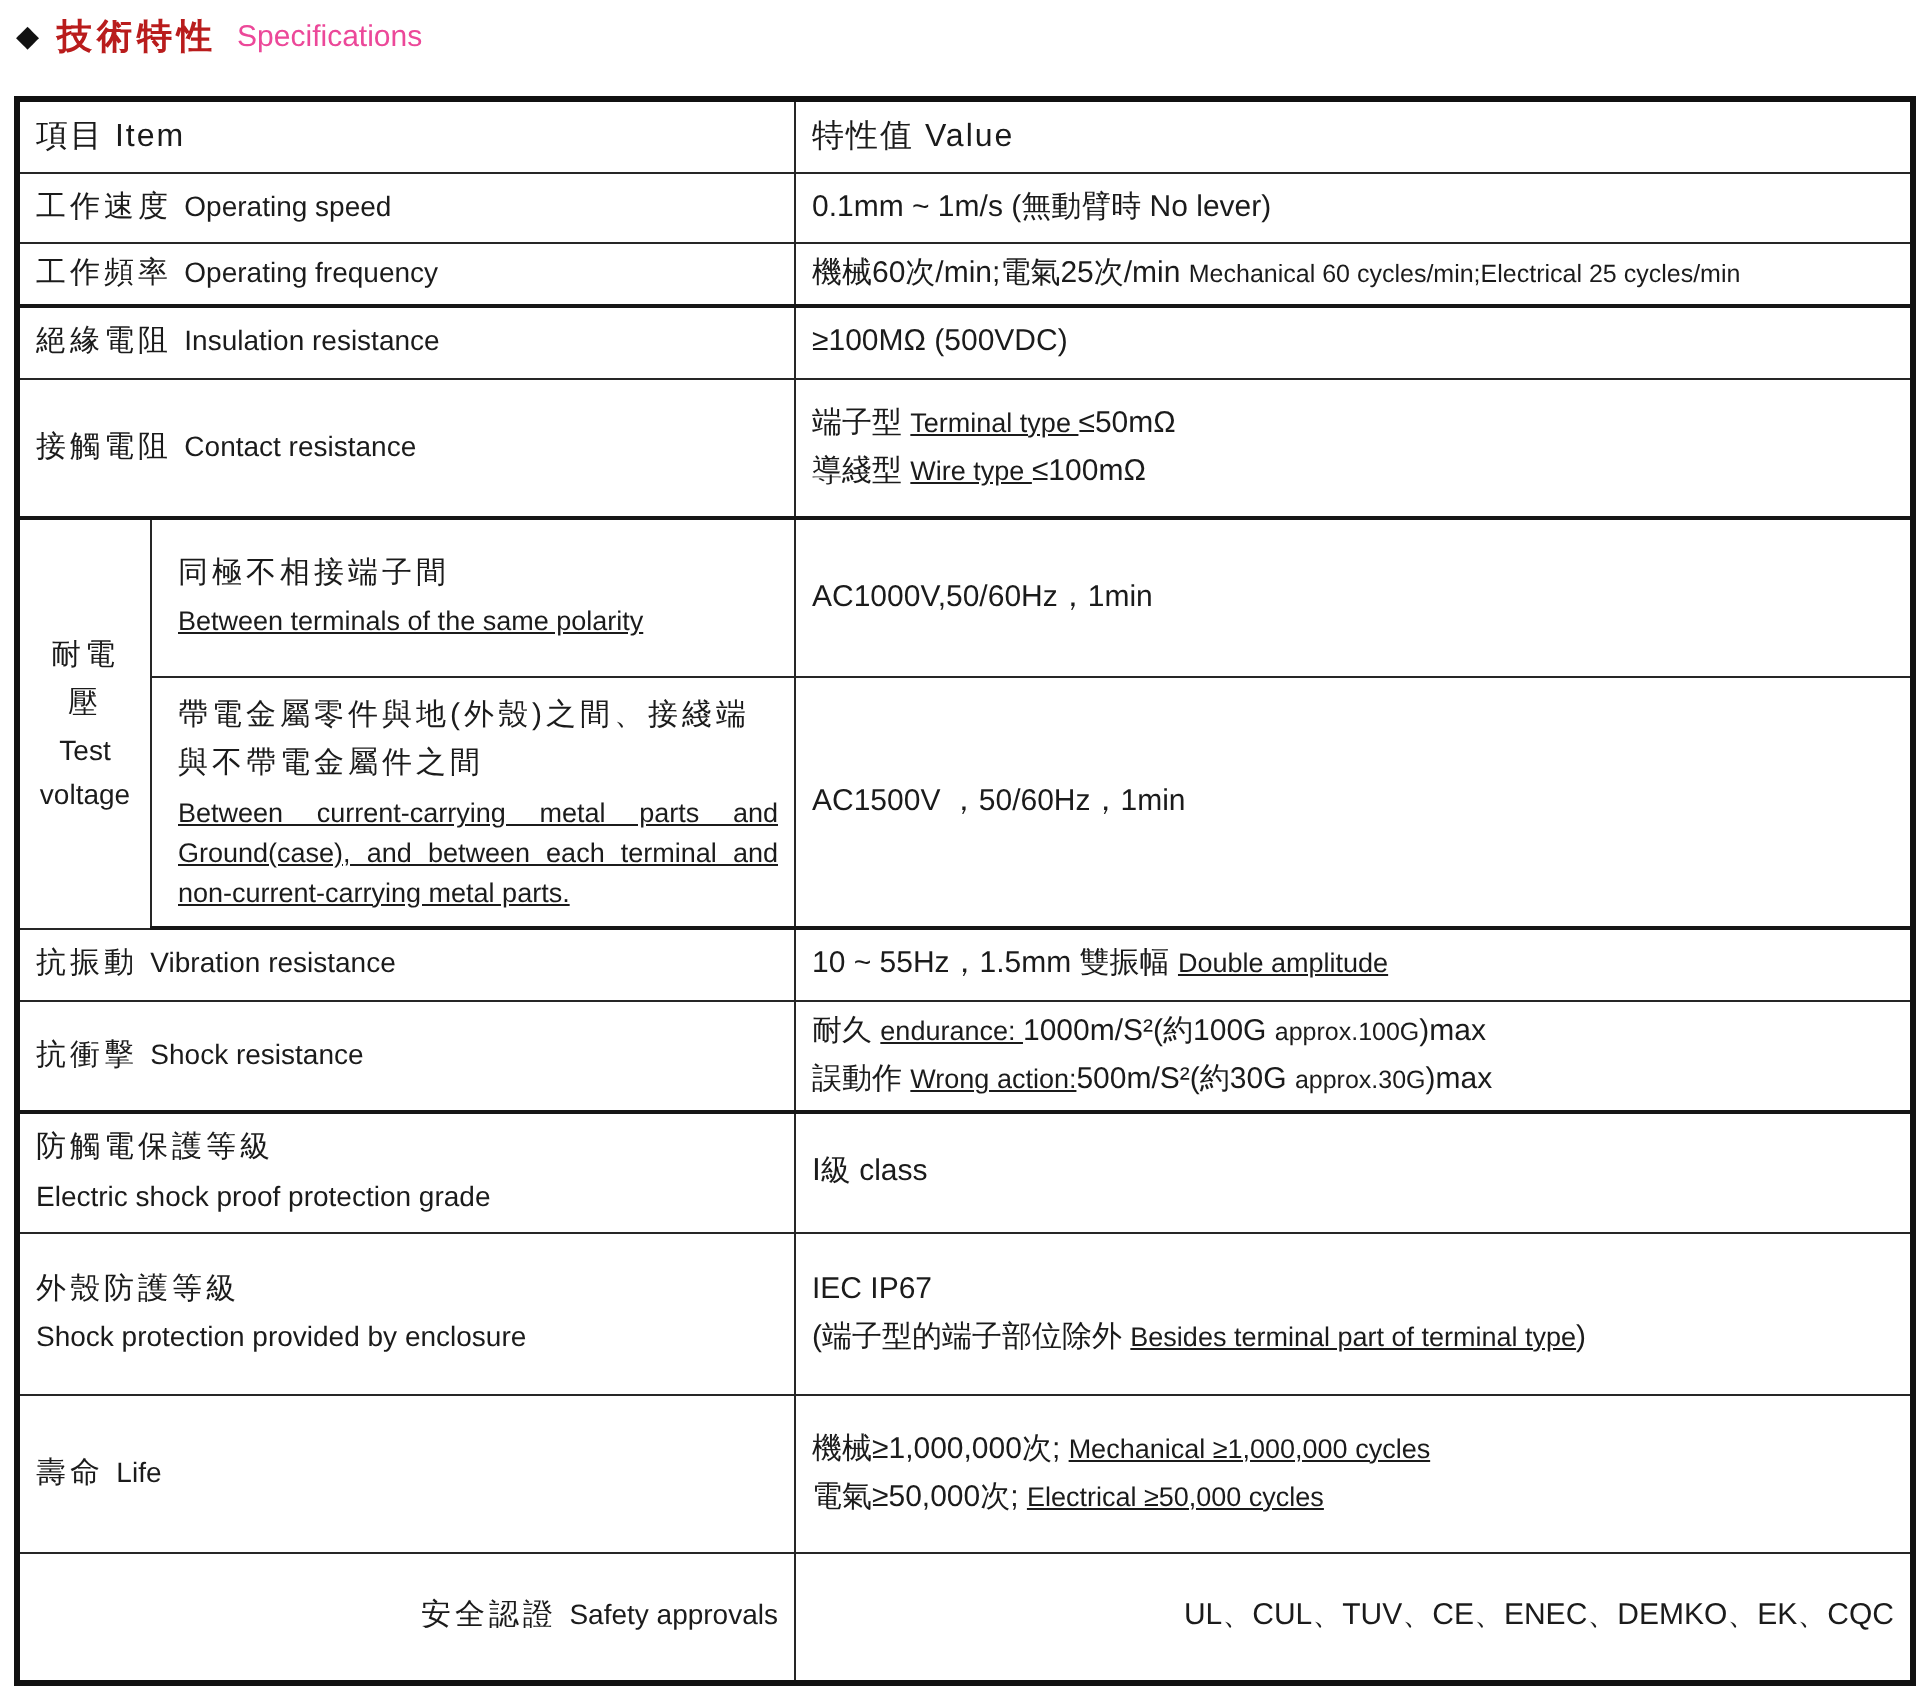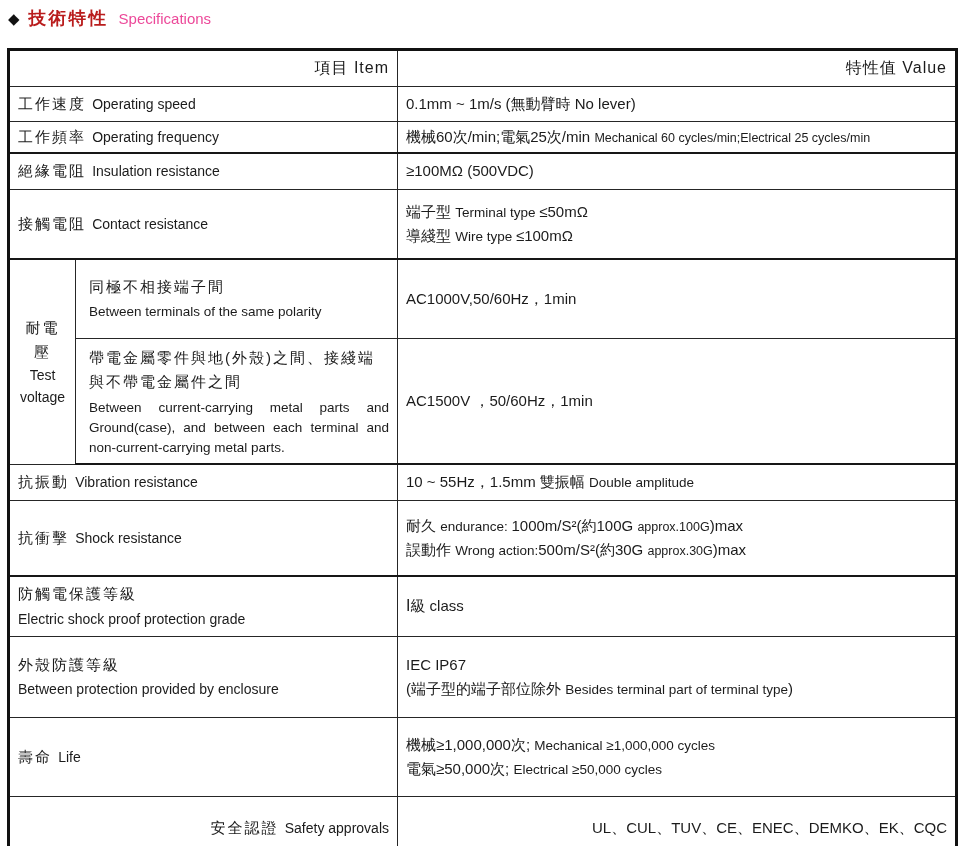--- a/index.html
+++ b/index.html
@@ -18,32 +18,32 @@
     border-collapse:collapse;table-layout:fixed;
     border:3px solid #111;
   }
   .spec col.c1{width:67px}
   .spec col.c2{width:322px}
   .spec col.c3{width:559px}
   .spec th,.spec td{
     border:1px solid #262626;vertical-align:middle;
     font-size:15px;padding:3px 8px;
   }
-  .spec th{font-weight:normal;font-size:16px;text-align:right;letter-spacing:1px;}
+  .spec th{font-weight:normal;font-size:16px;text-align:left;letter-spacing:1px;}
   tr.tb > td{border-bottom:2px solid #161616;}
   .item-cell{padding-left:21px;}
   .item-cell.sub{padding-left:13px;}
   .value-cell{padding-left:12px;}
   .group-label{text-align:center;padding:2px 1px;}
   .group-label div{line-height:1.6;}
   .tline{line-height:1.62;white-space:nowrap;}
   .tline.para{white-space:normal;text-align:justify;line-height:1.32;margin-top:3px;width:300px;}
   .zh{letter-spacing:2px;}
   .en{font-size:14px;letter-spacing:0;}
-  .md{font-size:13.5px;letter-spacing:0;}
+  .md{font-size:13.5px;letter-spacing:0;text-decoration:underline;}
   .sm{font-size:12.5px;letter-spacing:0;}
 </style>
 </head>
 <body>
 
 <div class="page">
 
   <div class="title">
     <span class="diamond">◆</span>
     <span class="title-zh">技術特性</span>
@@ -121,42 +121,42 @@
           </td>
         </tr>
         <tr style="height: 36px;">
           <td class="item-cell" colspan="2">
             <div class="tline"><span class="zh">抗振動 </span><span class="en">Vibration resistance</span></div>
           </td>
           <td class="value-cell">
             <div class="tline"><span>10 ~ 55Hz，1.5mm 雙振幅 </span><span class="md">Double amplitude</span></div>
           </td>
         </tr>
-        <tr class="tb" style="height: 76px;">
+        <tr class="tb" style="height: 56px;">
           <td class="item-cell" colspan="2">
             <div class="tline"><span class="zh">抗衝擊 </span><span class="en">Shock resistance</span></div>
           </td>
           <td class="value-cell">
             <div class="tline"><span>耐久 </span><span class="md">endurance: </span><span>1000m/S²(約100G </span><span class="sm">approx.100G</span><span>)max</span></div>
             <div class="tline"><span>誤動作 </span><span class="md">Wrong action:</span><span>500m/S²(約30G </span><span class="sm">approx.30G</span><span>)max</span></div>
           </td>
         </tr>
         <tr style="height: 60px;">
           <td class="item-cell" colspan="2">
             <div class="tline"><span class="zh">防觸電保護等級</span></div>
             <div class="tline"><span class="en">Electric shock proof protection grade</span></div>
           </td>
           <td class="value-cell">
             <div class="tline"><span>Ⅰ級  class</span></div>
           </td>
         </tr>
         <tr style="height: 81px;">
           <td class="item-cell" colspan="2">
             <div class="tline"><span class="zh">外殼防護等級</span></div>
-            <div class="tline"><span class="en">Between protection provided by enclosure</span></div>
+            <div class="tline"><span class="en">Shock protection provided by enclosure</span></div>
           </td>
           <td class="value-cell">
             <div class="tline"><span>IEC IP67</span></div>
             <div class="tline"><span>(端子型的端子部位除外 </span><span class="md">Besides terminal part of terminal type</span><span>)</span></div>
           </td>
         </tr>
         <tr style="height: 79px;">
           <td class="item-cell" colspan="2">
             <div class="tline"><span class="zh">壽命 </span><span class="en">Life</span></div>
           </td>

